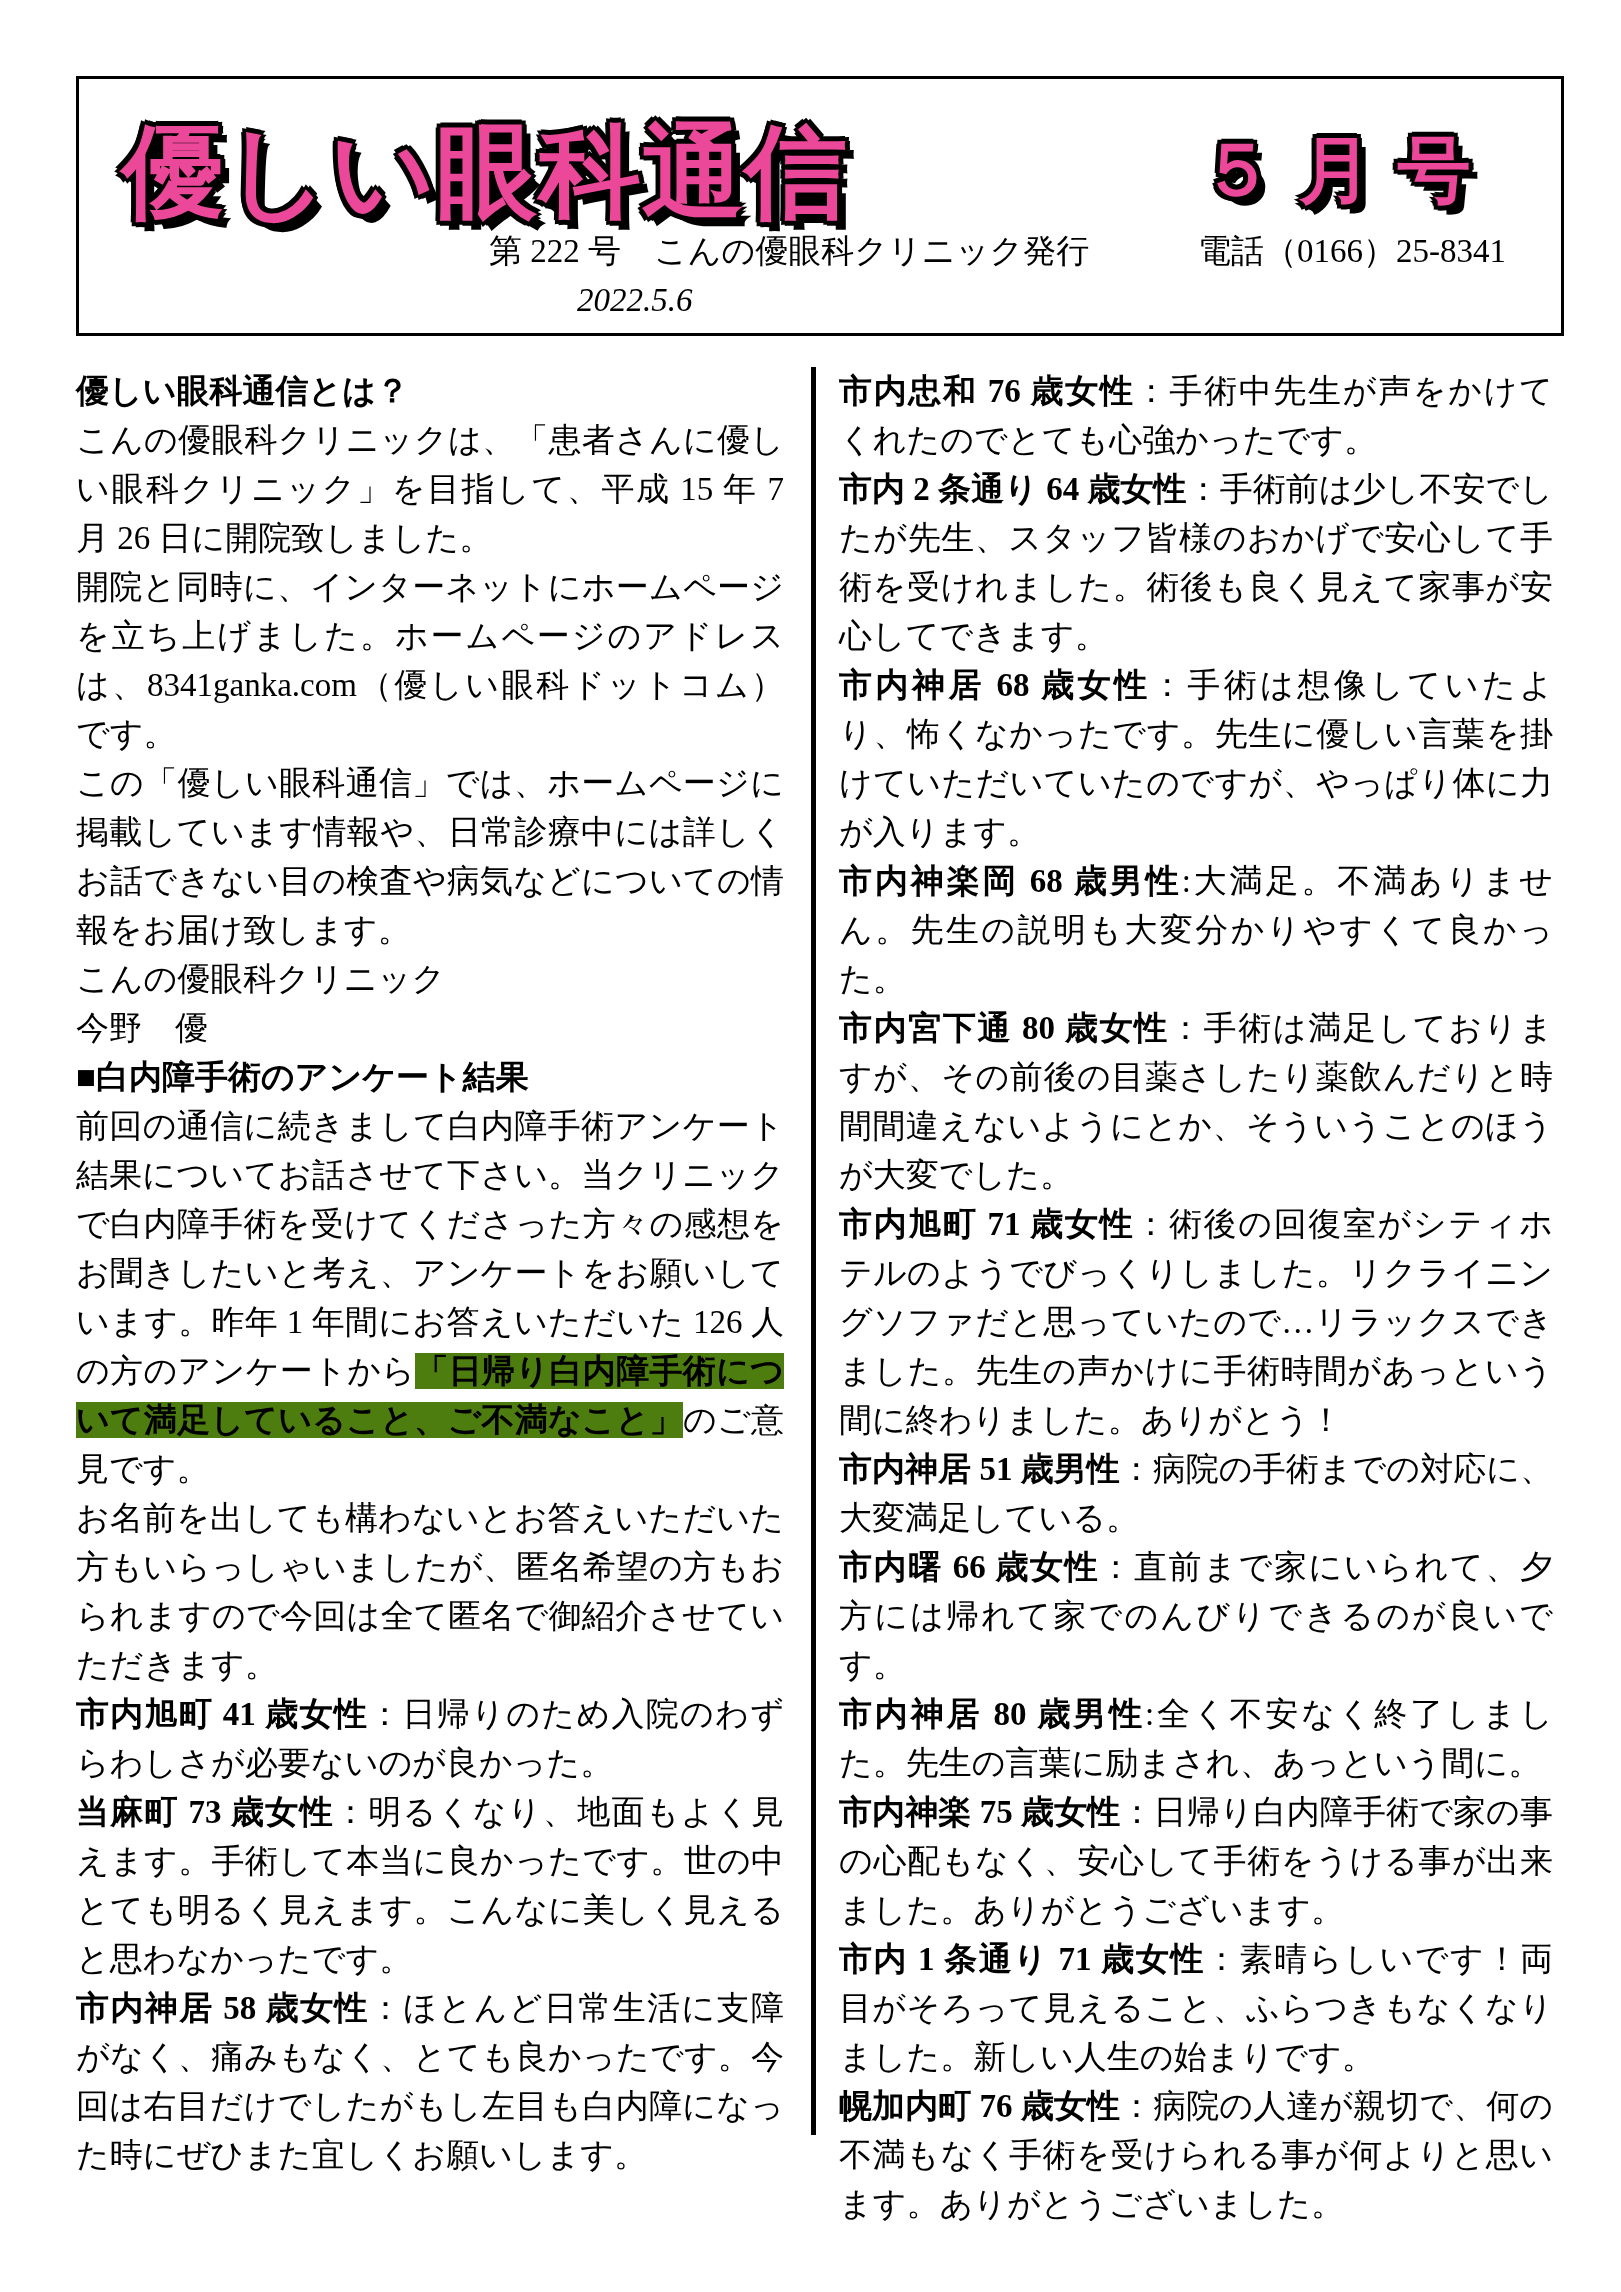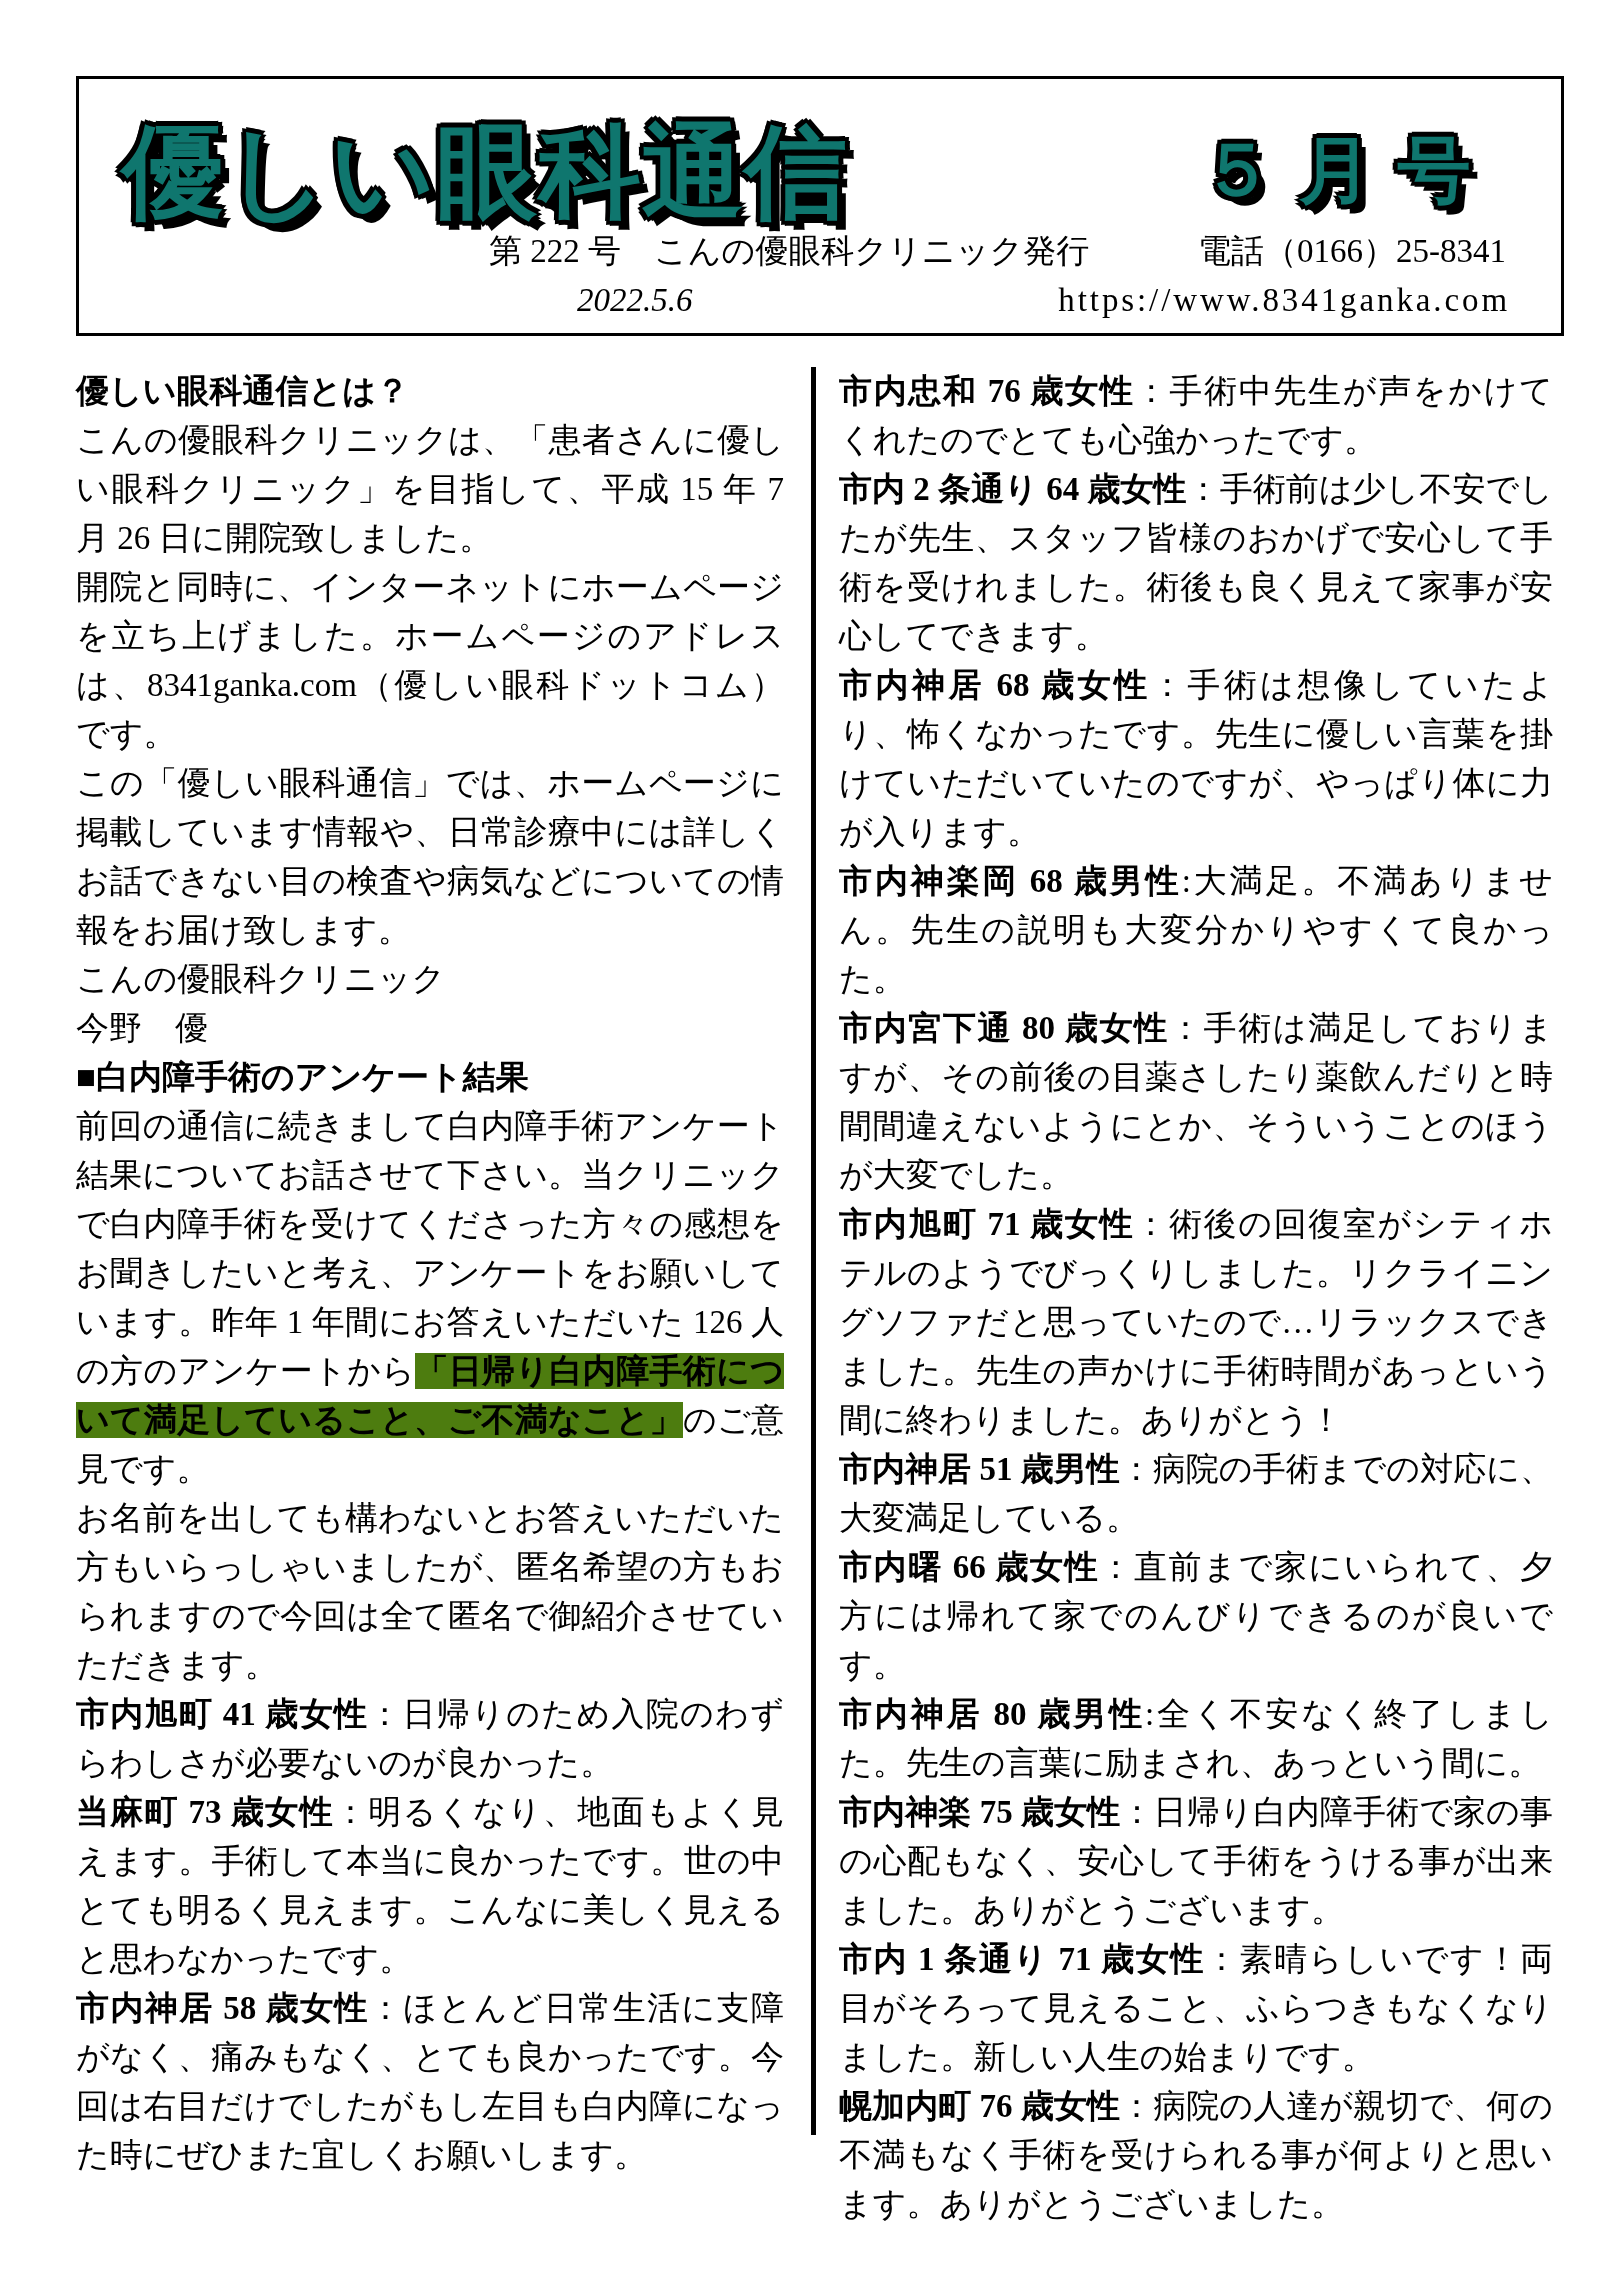--- a/index.html
+++ b/index.html
@@ -20,21 +20,21 @@
   .header-box {
     position: absolute;
     left: 76px;
     top: 76px;
     width: 1482px;
     height: 254px;
     border: 3.9px solid #000;
     background: #fff;
   }
   .outline {
-    color: #0f766e;
+    color: #ec4899;
     font-family: "Liberation Sans", "DejaVu Sans", sans-serif;
     font-weight: bold;
     text-shadow:
       -3.9px -3.9px 0 #000, 3.9px -3.9px 0 #000,
       -3.9px 3.9px 0 #000, 3.9px 3.9px 0 #000,
       -4.9px 0 0 #000, 4.9px 0 0 #000,
       0 -4.9px 0 #000, 0 4.9px 0 #000,
       8.8px 8.8px 0 #000;
     white-space: nowrap;
   }
@@ -111,21 +111,20 @@
 
   <div class="header-box">
     <div class="main-title outline">優しい眼科通信</div>
     <div class="issue-month outline">５月号</div>
     <div class="hdr-row hdr-row1">
       <span class="issue-line">第 222 号　こんの優眼科クリニック発行</span>
       <span class="phone">電話（0166）25-8341</span>
     </div>
     <div class="hdr-row hdr-row2">
       <span class="date">2022.5.6</span>
-      <span class="url">https://www.8341ganka.com</span>
     </div>
   </div>
 
   <div class="divider"></div>
 
   <div class="col col-left" id="col-left">
       <p class="para heading">優しい眼科通信とは？</p>
       <p class="para">こんの優眼科クリニックは、「患者さんに優しい眼科クリニック」を目指して、平成 15 年 7 月 26 日に開院致しました。</p>
       <p class="para">開院と同時に、インターネットにホームページを立ち上げました。ホームページのアドレスは、8341ganka.com（優しい眼科ドットコム）です。</p>
       <p class="para">この「優しい眼科通信」では、ホームページに掲載しています情報や、日常診療中には詳しくお話できない目の検査や病気などについての情報をお届け致します。</p>

